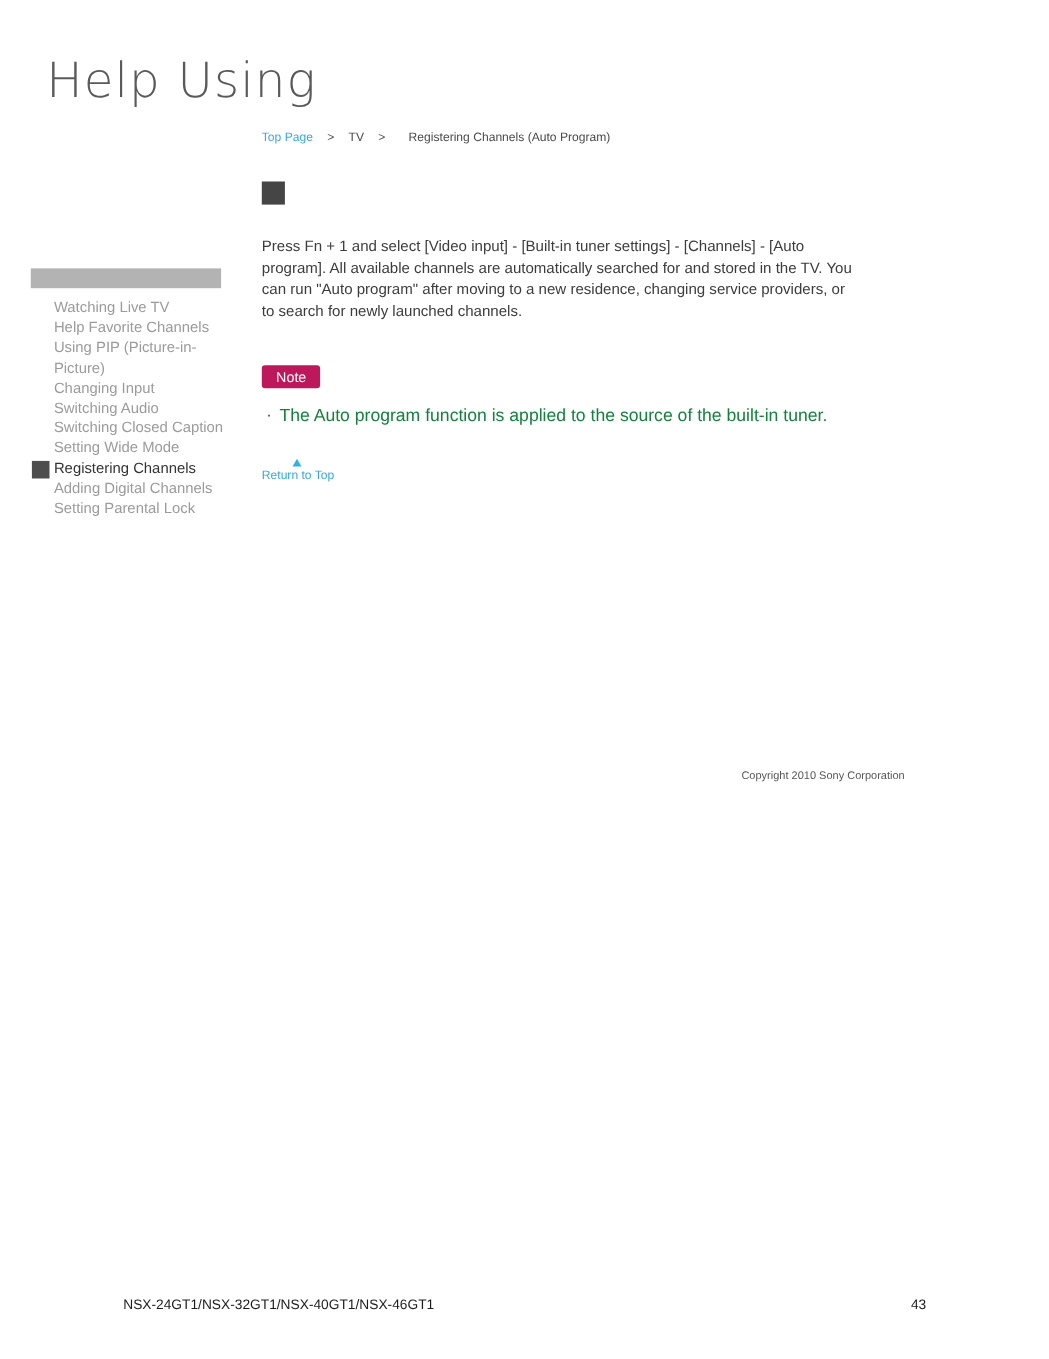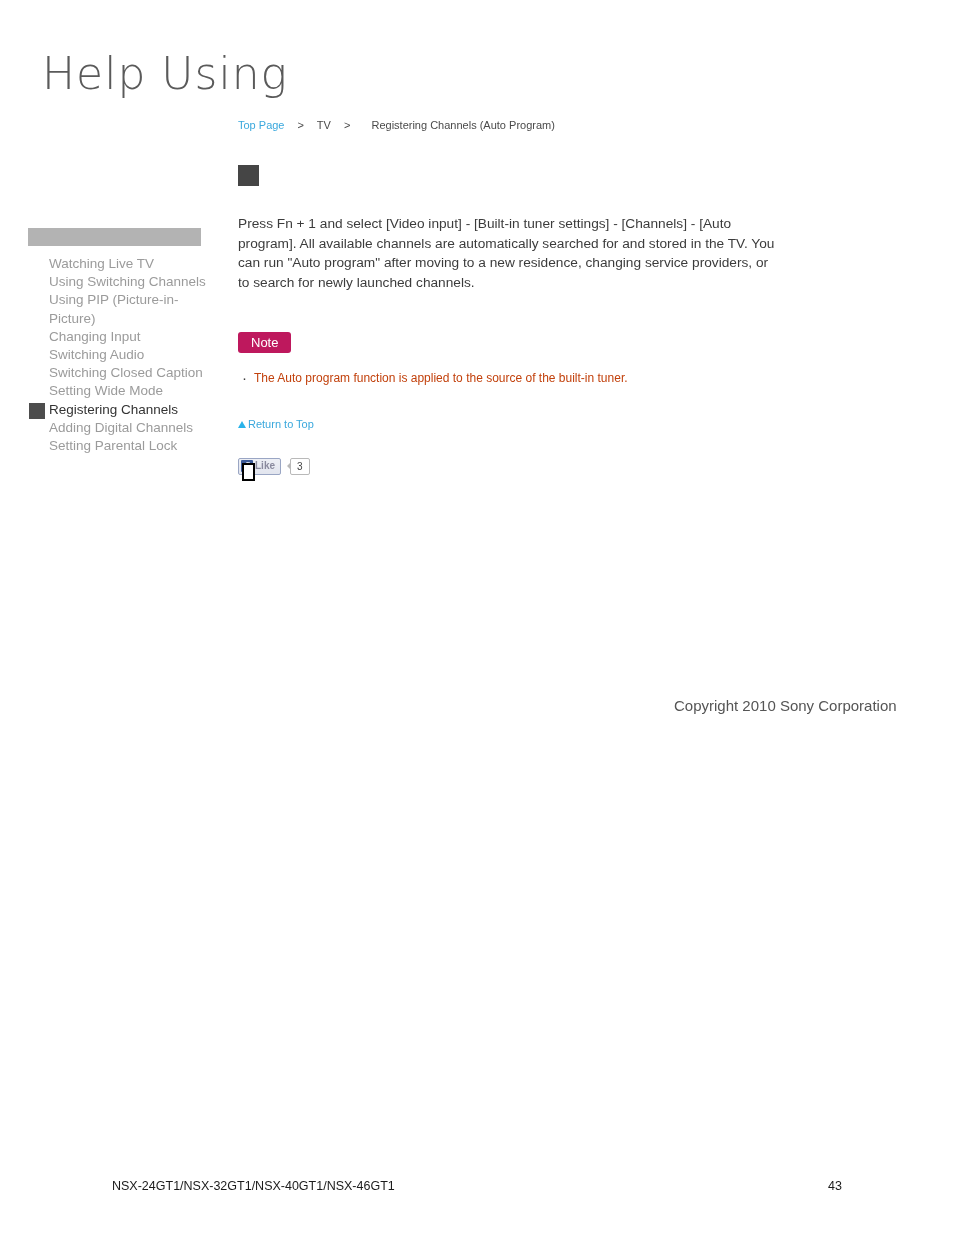--- a/index.html
+++ b/index.html
@@ -30,21 +30,21 @@
     letter-spacing: 1px;
     color: #5a5a5a;
     line-height: 56px;
     white-space: nowrap;
   }
 
   
   .sidebar {
     position: absolute;
     left: 28px;
-    top: 228px;
+    top: 244px;
     width: 190px;
   }
   .sidebar-header-bar {
     width: 173px;
     height: 18px;
     background: #b3b3b3;
     margin-bottom: 9px;
   }
   .sidebar-list {
     list-style: none;
@@ -136,42 +136,43 @@
   }
 
   .note-list {
     list-style: none;
     margin: 16px 0 0 0;
     padding: 0;
   }
   .note-list li {
     position: relative;
     padding-left: 16px;
-    font-size: 12px;
+    font-size: 16px;
     line-height: 19px;
-    color: #c2410c;
+    color: #15803d;
   }
   .note-list li::before {
     content: "\00B7";
     position: absolute;
     left: 4px;
     top: -1px;
     color: #3c3c3c;
     font-size: 15px;
   }
 
   .return-top {
     margin-top: 29px;
     font-size: 11px;
     line-height: 14px;
     color: #3aa8dd;
     cursor: pointer;
     display: inline-flex;
     align-items: center;
     gap: 1px;
+    flex-direction: column;
   }
   .return-top-tri {
     width: 0;
     height: 0;
     border-left: 4.5px solid transparent;
     border-right: 4.5px solid transparent;
     border-bottom: 7px solid #29b3ea;
     margin-right: 1px;
     display: inline-block;
   }
@@ -249,21 +250,21 @@
     background: #ffffff;
     border: 2px solid #000000;
     box-sizing: border-box;
     z-index: 5;
   }
 
   .copyright {
     position: absolute;
     left: 674px;
     top: 699px;
-    font-size: 15px;
+    font-size: 10px;
     line-height: 14px;
     color: #555555;
     white-space: nowrap;
   }
 
   
   .page-footer {
     position: absolute;
     left: 0;
     right: 0;
@@ -287,21 +288,21 @@
 
 <nav class="sidebar">
   <div class="sidebar-header-bar"></div>
   <ul class="sidebar-list">
     <li class="sidebar-item">
       
       <span>Watching Live TV</span>
     </li>
     <li class="sidebar-item">
       
-      <span>Using Switching Channels</span>
+      <span>Help Favorite Channels</span>
     </li>
     <li class="sidebar-item">
       
       <span>Using PIP (Picture-in-Picture)</span>
     </li>
     <li class="sidebar-item">
       
       <span>Changing Input</span>
     </li>
     <li class="sidebar-item">
@@ -349,31 +350,20 @@
 
   <ul class="note-list">
     <li>The Auto program function is applied to the source of the built-in tuner.</li>
   </ul>
 
   <div class="return-top">
     <span class="return-top-tri"></span>
     <span>Return to Top</span>
   </div>
 
-  <div class="fb-like-row">
-    <div class="fb-like-btn">
-      <span class="fb-f">f</span>
-      <span class="fb-like-label">Like</span>
-    </div>
-    <div class="fb-count-wrap">
-      <span class="fb-count-arrow"></span>
-      <span class="fb-count-box">3</span>
-    </div>
-    <span class="broken-img-icon"></span>
-  </div>
 
 </main>
 
 <div class="copyright">Copyright 2010 Sony Corporation</div>
 
 <footer class="page-footer">
   <span>NSX-24GT1/NSX-32GT1/NSX-40GT1/NSX-46GT1</span>
   <span>43</span>
 </footer>
 

